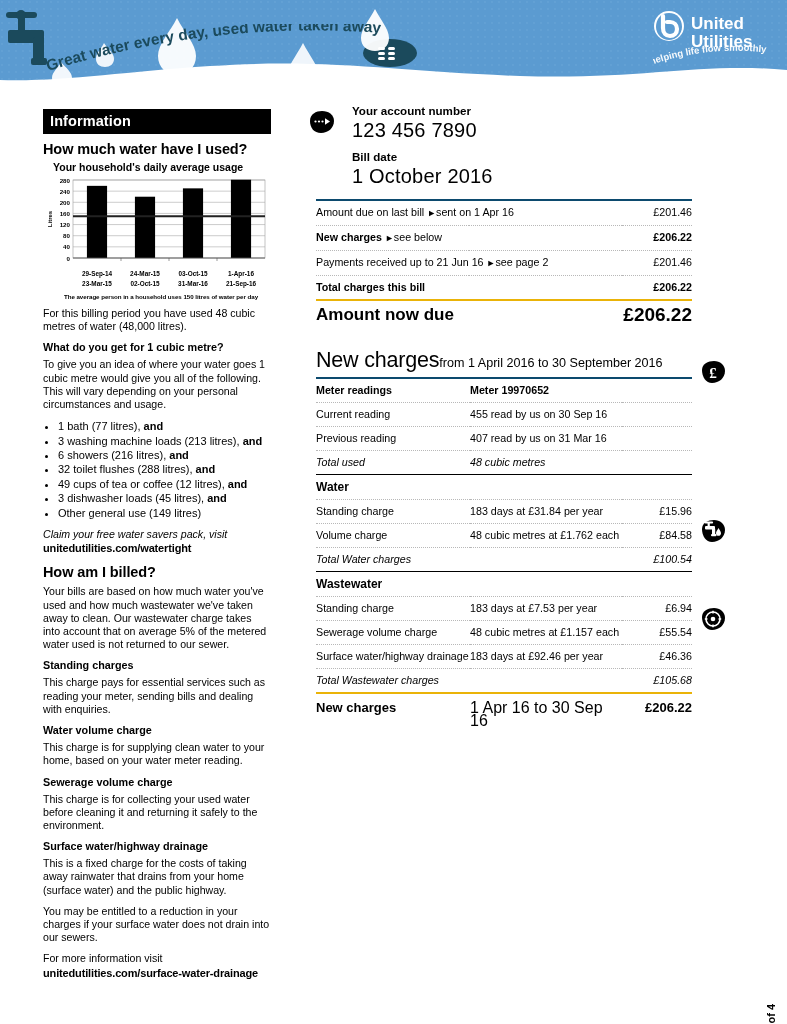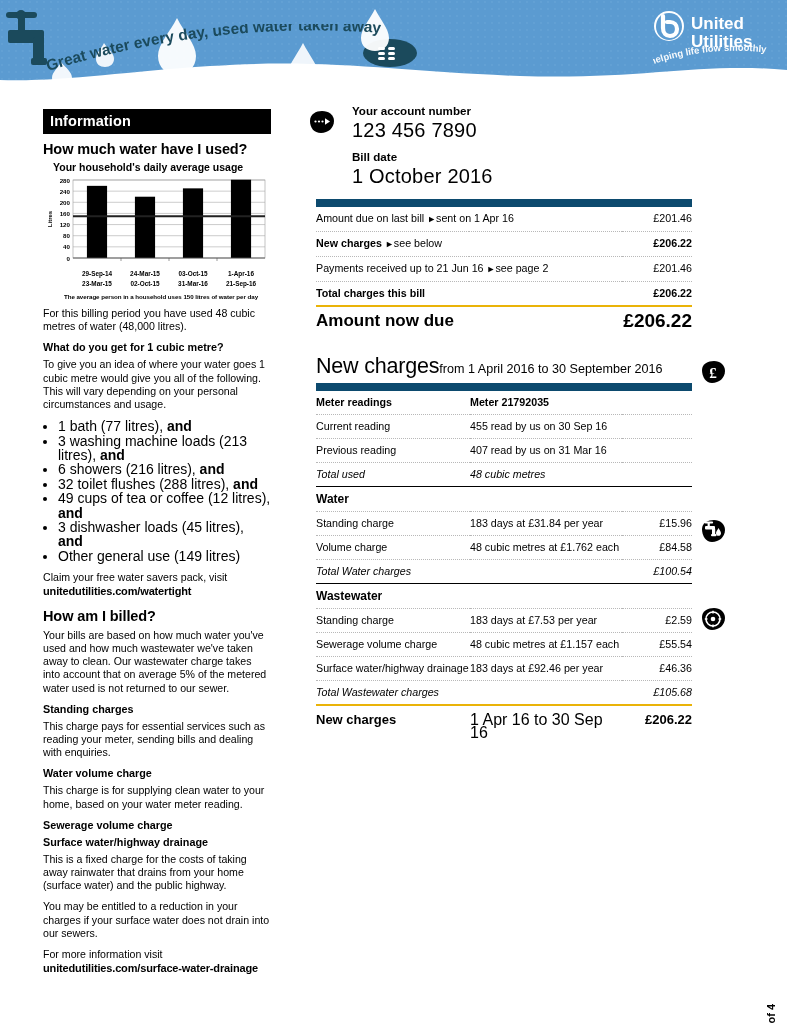--- a/index.html
+++ b/index.html
@@ -72,21 +72,21 @@
     margin: 0 0 4px 0; line-height: 13px;
   }
   .big-h {
     font-size: 14.5px; font-weight: bold;
     margin: 9px 0 5px 0; letter-spacing: -.1px;
   }
   ul.uses {
     margin: 0 0 8px 0; padding-left: 15px;
   }
   ul.uses li {
-    font-size: 14px; line-height: 14.4px;
+    font-size: 11px; line-height: 14.4px;
   }
   .bold-link {
     font-size: 11px; font-weight: bold; line-height: 13.2px;
     letter-spacing: -.15px;
   }
 
   
   .right-col {
     position: absolute; left: 316px; top: 103px;
     width: 420px;
@@ -116,21 +116,21 @@
   table.bill td {
     font-size: 10.7px;
     padding: 5px 0 5px 0;
     vertical-align: top;
     border-bottom: 1px dotted #b8b8b8;
     line-height: 13px;
   }
   td.c-desc { width: 154px; }
   td.c-mid  { width: 152px; }
   td.c-amt  { width: 70px; text-align: right; }
-  tr.rule-top td { border-top: 8px solid #0c4a6e; }
+  tr.rule-top td { border-top: 2px solid #0c4a6e; }
   tr.rule-thin-top td { border-top: 1px solid #000; }
   tr.rule-bottom td { border-bottom: 2px solid #eab308; }
   tr.bold td { font-weight: bold; }
   tr.ital td { font-style: italic; }
   .tri { font-size: 9px; }
 
   tr.amount-due td {
     font-size: 17px; font-weight: bold;
     padding: 7px 0 5px 0; border-bottom: none;
   }
@@ -298,32 +298,33 @@
   <ul class="uses" id="uses-list">
       <li>1 bath (77 litres), <b>and</b></li>
       <li>3 washing machine loads (213 litres), <b>and</b></li>
       <li>6 showers (216 litres), <b>and</b></li>
       <li>32 toilet flushes (288 litres), <b>and</b></li>
       <li>49 cups of tea or coffee (12 litres), <b>and</b></li>
       <li>3 dishwasher loads (45 litres), <b>and</b></li>
       <li>Other general use (149 litres)</li>
     </ul>
 
-  <p class="body-p" style="margin-bottom:1px;">Claim your free water savers pack, visit</p>
+  <p class="body-p" style="margin-bottom:1px;font-style:italic;">Claim your free water savers pack, visit</p>
   <div class="bold-link" style="margin-bottom:6px;">unitedutilities.com/watertight</div>
 
   <div class="big-h">How am I billed?</div>
   <p class="body-p">Your bills are based on how much water you've used and how much wastewater we've taken away to clean. Our wastewater charge takes into account that on average 5% of the metered water used is not returned to our sewer.</p>
 
   <div id="charge-sections">
       <div class="sub-h">Standing charges</div>
       <p class="body-p">This charge pays for essential services such as reading your meter, sending bills and dealing with enquiries.</p>
       <div class="sub-h">Water volume charge</div>
       <p class="body-p">This charge is for supplying clean water to your home, based on your water meter reading.</p>
       <div class="sub-h">Sewerage volume charge</div>
+      <p class="body-p">This charge is for collecting your used water before cleaning it and returning it safely to the environment.</p>
       <div class="sub-h">Surface water/highway drainage</div>
       <p class="body-p">This is a fixed charge for the costs of taking away rainwater that drains from your home (surface water) and the public highway.</p>
     </div>
 
   <p class="body-p">You may be entitled to a reduction in your charges if your surface water does not drain into our sewers.</p>
   <p class="body-p" style="margin-bottom:1px;">For more information visit</p>
   <div class="bold-link">unitedutilities.com/surface-water-drainage</div>
 </div>
 
 <div class="right-col">
@@ -371,21 +372,21 @@
       </tbody>
   </table>
 
   <div class="sec-title">
     <span>New charges</span><span class="sub">from 1 April 2016 to 30 September 2016</span>
   </div>
   <table class="bill">
     <tbody id="charges-body">
         <tr class="rule-top bold">
           <td class="c-desc">Meter readings</td>
-          <td class="c-mid">Meter 21792035</td>
+          <td class="c-mid">Meter 19970652</td>
           <td class="c-amt"></td>
         </tr>
         <tr>
           <td class="c-desc">Current reading</td>
           <td class="c-mid">455 read by us on 30 Sep 16</td>
           <td class="c-amt"></td>
         </tr>
         <tr>
           <td class="c-desc">Previous reading</td>
           <td class="c-mid">407 read by us on 31 Mar 16</td>
@@ -417,21 +418,21 @@
           <td class="c-amt">£100.54</td>
         </tr>
         <tr class="rule-thin-top grp">
           <td class="c-desc">Wastewater</td>
           <td class="c-mid"></td>
           <td class="c-amt"></td>
         </tr>
         <tr>
           <td class="c-desc">Standing charge</td>
           <td class="c-mid">183 days at £7.53 per year</td>
-          <td class="c-amt">£2.59</td>
+          <td class="c-amt">£6.94</td>
         </tr>
         <tr>
           <td class="c-desc">Sewerage volume charge</td>
           <td class="c-mid">48 cubic metres at £1.157 each</td>
           <td class="c-amt">£55.54</td>
         </tr>
         <tr>
           <td class="c-desc">Surface water/highway drainage</td>
           <td class="c-mid">183 days at £92.46 per year</td>
           <td class="c-amt">£46.36</td>

